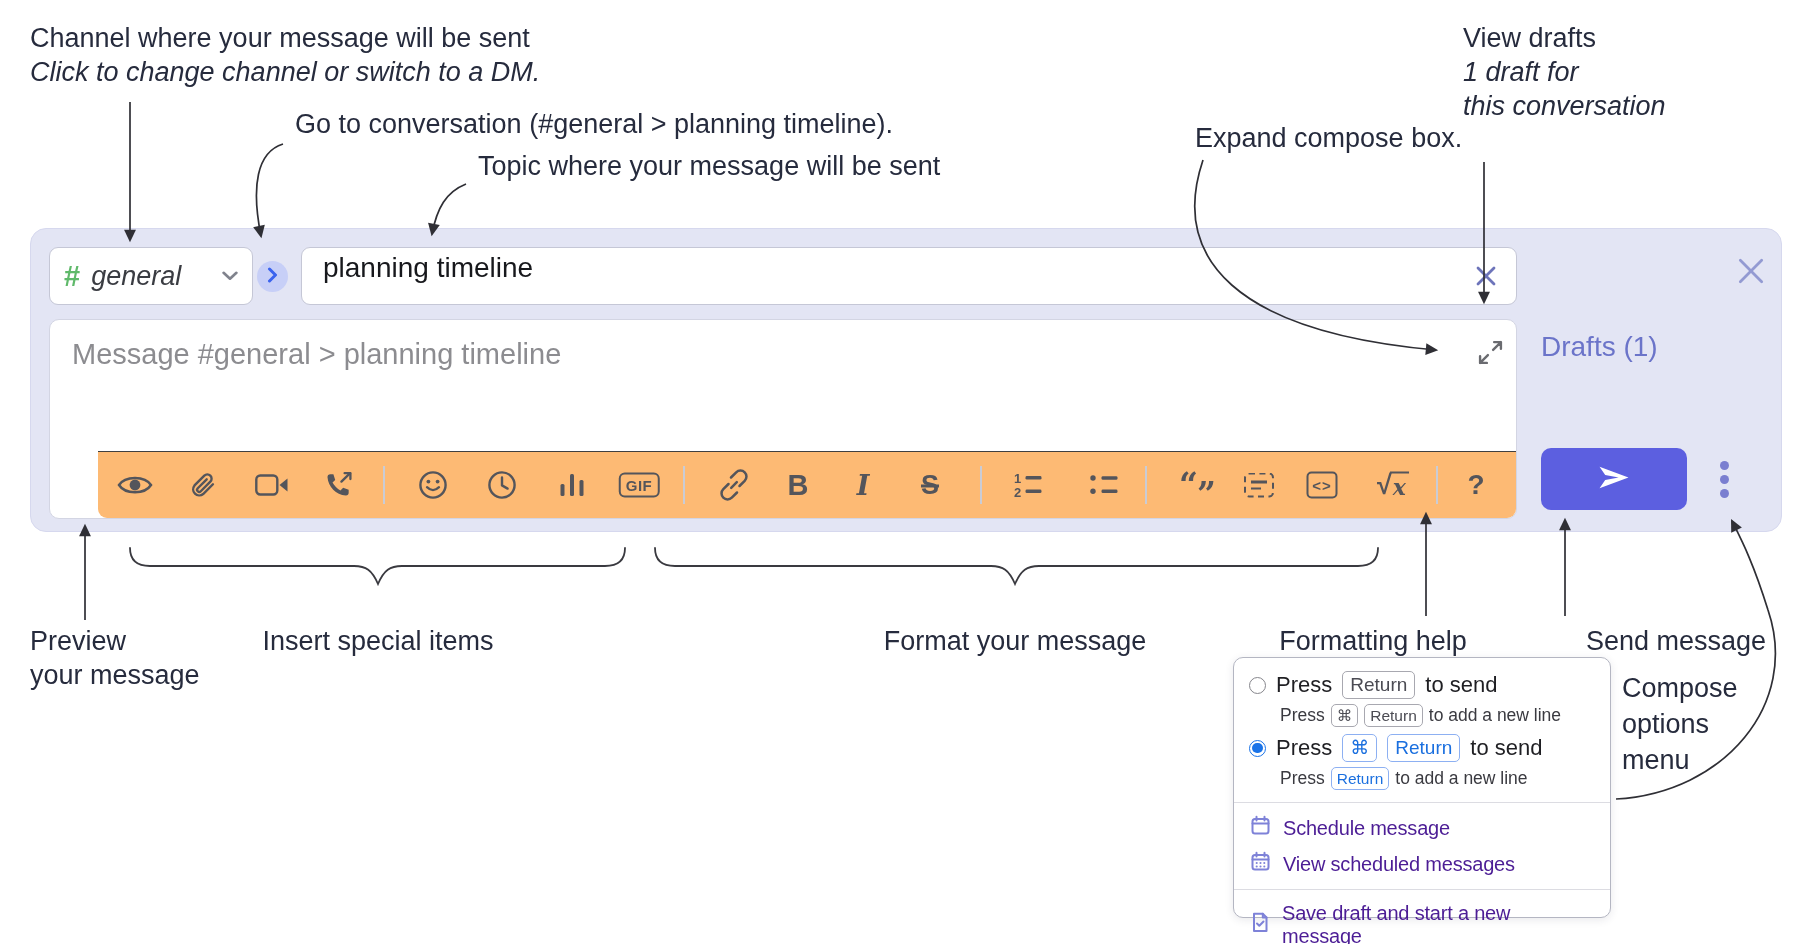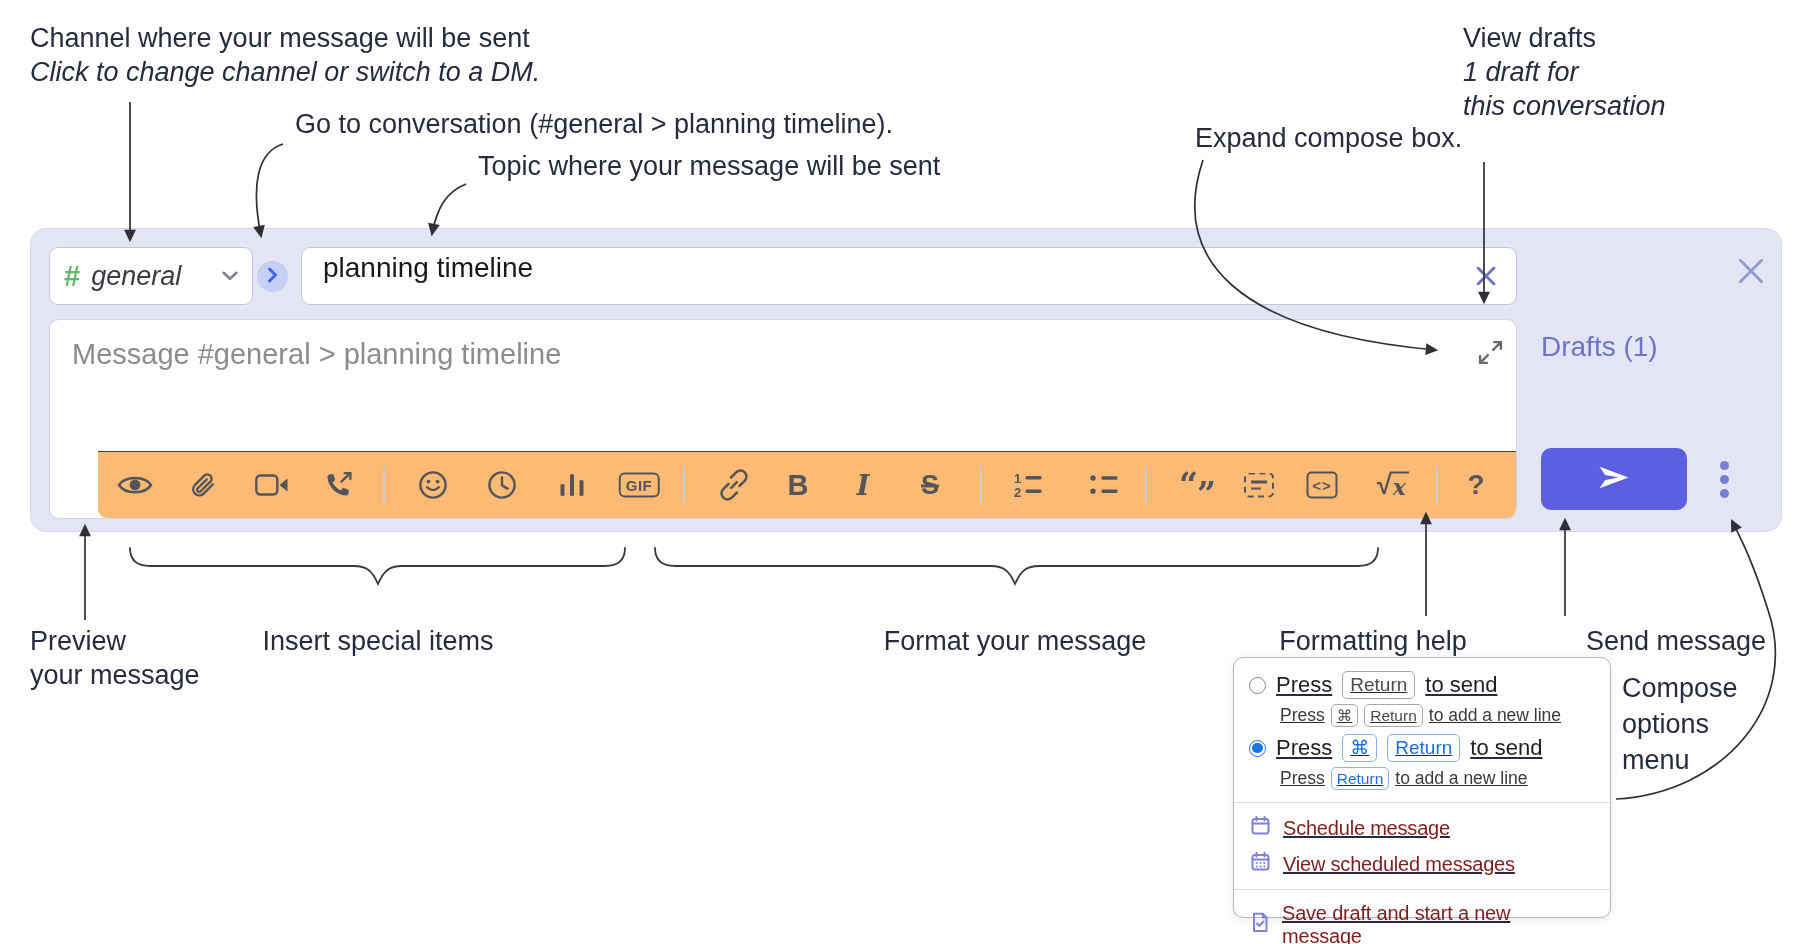--- a/index.html
+++ b/index.html
@@ -61,25 +61,25 @@
   .sendbtn{position:absolute;left:1510px;top:219px;width:146px;height:62px;background:#5c5fe0;
            border:none;border-radius:10px;display:flex;align-items:center;justify-content:center;cursor:pointer;}
   .dots3{position:absolute;left:1684px;top:232px;width:18px;display:flex;flex-direction:column;
          gap:5px;align-items:center;cursor:pointer;}
   .dots3 i{width:9px;height:9px;border-radius:50%;background:#7a7ed0;display:block;}
   .drafts{position:absolute;left:1510px;top:102px;font-size:28px;color:#6b74c9;cursor:pointer;}
 
   
   .menu{position:absolute;left:1233px;top:657px;width:378px;height:261px;background:#fff;
         border:1.5px solid #b4b6c2;border-radius:10px;box-sizing:border-box;
-        box-shadow:0 2px 8px rgba(40,40,70,.10);padding-top:11px;text-decoration:underline;}
+        box-shadow:0 2px 8px rgba(40,40,70,.10);padding-top:11px;}
   .mrow{display:flex;align-items:center;gap:10px;padding:2px 15px;font-size:22px;color:#1f1f23;cursor:pointer;}
   .msub{display:flex;align-items:center;gap:6px;padding:3px 15px 5px 46px;font-size:17.5px;color:#3a3a40;}
   .mdiv{height:1px;background:#dcdce2;margin:7px 0;}
-  .mitem{display:flex;align-items:center;gap:12px;padding:5px 16px;font-size:20px;color:#7f1d1d;
+  .mitem{display:flex;align-items:center;gap:12px;padding:5px 16px;font-size:20px;color:#4c1d95;
          letter-spacing:-.2px;cursor:pointer;}
   .key{display:inline-block;border:1.3px solid #a8a8b0;border-radius:5px;padding:0 7px;
        color:#4b4b53;background:#fff;font-size:19px;line-height:26px;}
   .msub .key{font-size:15.5px;line-height:21px;padding:0 5px;}
   .key.bl{border-color:#8db0f2;color:#1a6fdf;}
   .rad{width:17px;height:17px;border:1.8px solid #86868c;border-radius:50%;box-sizing:border-box;
        flex:none;position:relative;cursor:pointer;}
   .rad.sel{border-color:#1a73e8;}
   .rad.sel::after{content:"";position:absolute;inset:2.2px;background:#1a73e8;border-radius:50%;}
 

